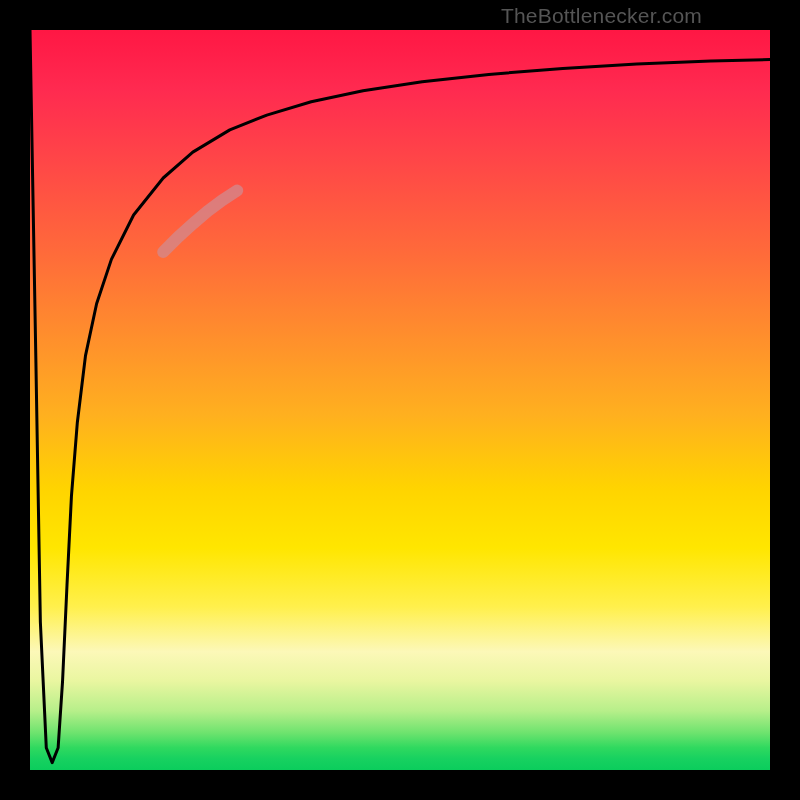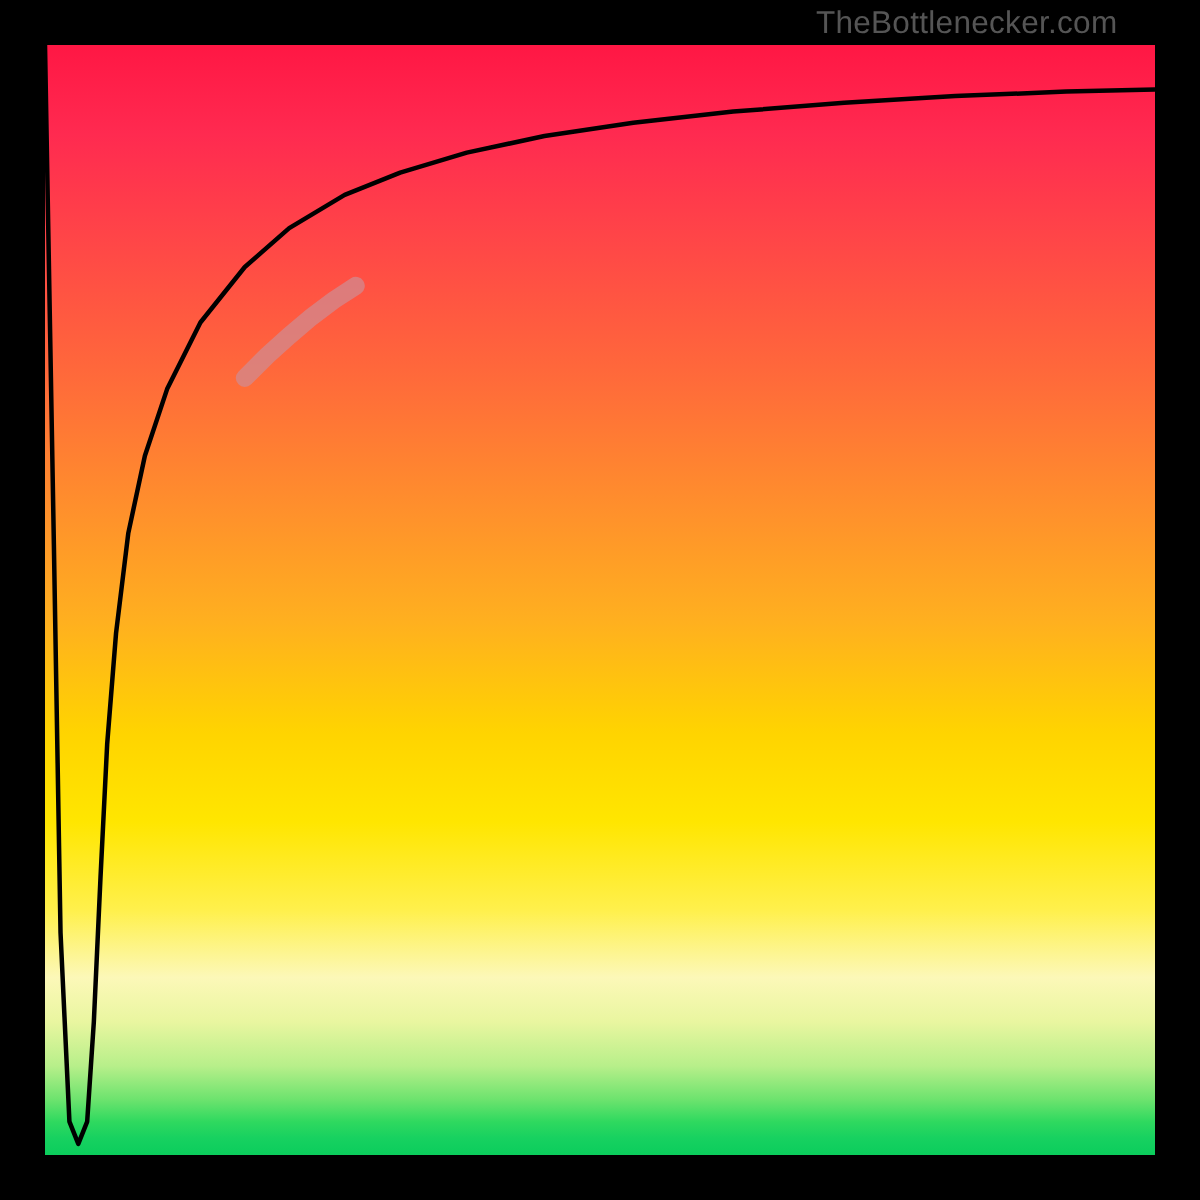--- a/index.html
+++ b/index.html
@@ -8,21 +8,20 @@
     width: 800px;
     height: 800px;
     overflow: hidden;
     background: #000;
     font-family: Arial, Helvetica, sans-serif;
   }
   .stage {
     position: relative;
     width: 712px;
     height: 800px;
-    padding-left: 43px;
   }
   .frame-black {
     position: absolute;
     left: 0; top: 0;
     width: 800px;
     height: 800px;
     background: #000;
   }
   .plot-area {
     position: absolute;

